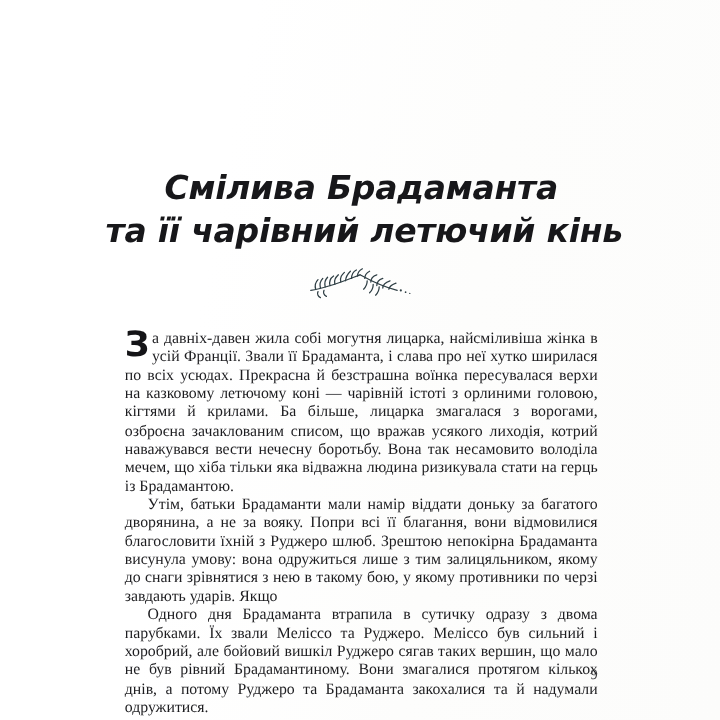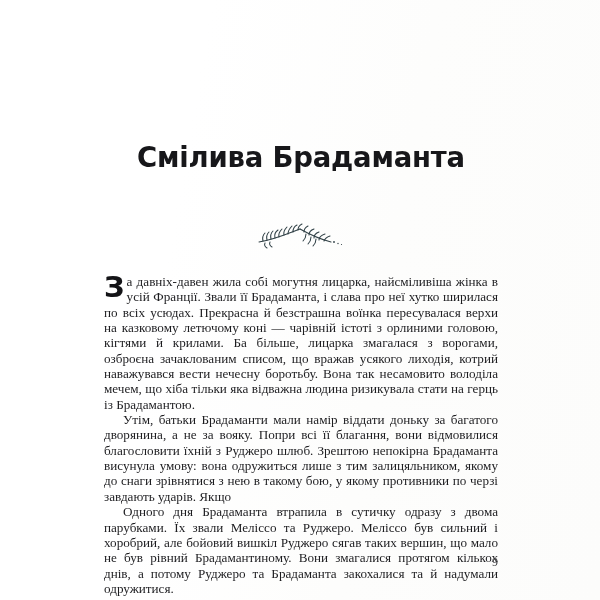--- a/index.html
+++ b/index.html
@@ -50,20 +50,21 @@
     top: 122px;
     left: -16px;
     width: 426px;
     text-align: center;
     font-family: "DejaVu Sans", "Liberation Sans", sans-serif;
     font-weight: 700;
     font-size: 27.5px;
     line-height: 1.28;
     letter-spacing: -0.2px;
     color: #17171a;
+    font-style: italic;
   }
   .chapter-title .tl {
     display: block;
     white-space: nowrap;
   }
   .chapter-title .tl2 {
     font-size: 27.5px;
   }
 
   
@@ -126,20 +127,21 @@
 </head>
 <body>
 
 <div class="page">
   <div class="paper-tint"></div>
 
   <div class="content">
 
     <h1 class="chapter-title">
       <span class="tl tl1">Смілива Брадаманта</span>
+      <span class="tl tl2">та її чарівний летючий кінь</span>
     </h1>
 
     <div class="ornament">
       <svg width="96" height="30" viewBox="0 0 96 30" aria-hidden="true">
         <g fill="none" stroke="#2f3f45" stroke-width="1.05" stroke-linecap="round">
 
           <path d="M6 20 C 20 18, 34 12, 47 7"></path>
 
           <path d="M10 19 C 9 15, 10 13, 12 11"></path>
           <path d="M14 18 C 13 14, 14 12, 16 10"></path>

